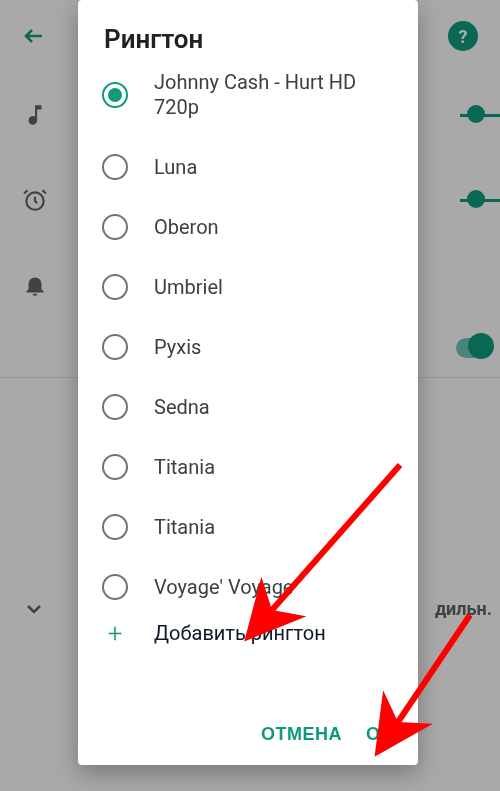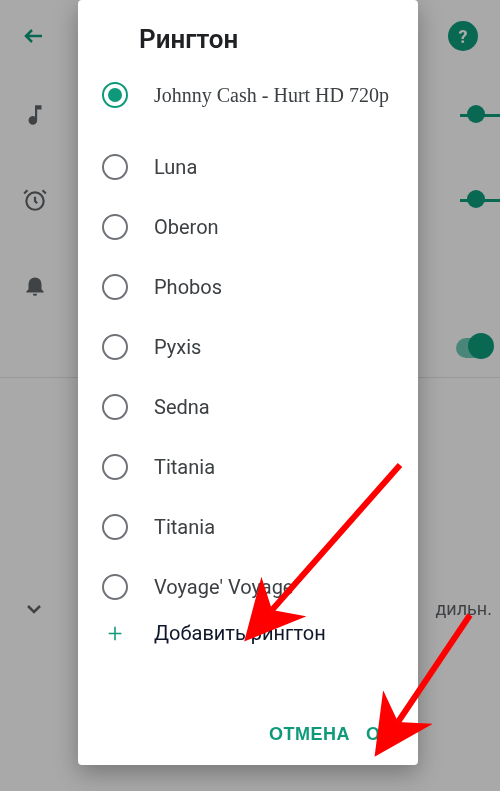--- a/index.html
+++ b/index.html
@@ -12,37 +12,37 @@
   .back-arrow { width: 24px; height: 24px; color: #0e9a7a; }
   .help-badge { width: 30px; height: 30px; border-radius: 50%; background: #0e9a7a; color: #fff; display: flex; align-items: center; justify-content: center; font-weight: bold; font-size: 18px; }
   .bg-row { height: 85px; display: flex; align-items: center; padding-left: 22px; position: relative; }
   .bg-icon { width: 26px; height: 26px; color: #5f6368; }
   .slider-dot { position: absolute; right: 15px; width: 18px; height: 18px; border-radius: 50%; background: #0e9a7a; }
   .slider-track { position: absolute; right: 0; width: 40px; height: 3px; background: #0e9a7a; }
   .bg-divider { height: 1px; background: #e0e0e0; margin-top: 10px; }
   .switch-pill { position: absolute; right: 10px; top: 338px; width: 34px; height: 20px; background: #6dc5b4; border-radius: 10px; }
   .switch-thumb { position: absolute; right: 6px; top: 333px; width: 26px; height: 26px; background: #0e9a7a; border-radius: 50%; }
   .bg-chevron { position: absolute; left: 22px; bottom: 170px; width: 24px; height: 24px; color: #5f6368; }
-  .bg-text-frag { position: absolute; right: 8px; bottom: 172px; color: #5f6368; font-size: 18px; }
+  .bg-text-frag { position: absolute; right: 8px; bottom: 172px; color: #5f6368; font-size: 18px; font-weight: bold; }
   .bg-dim { position: absolute; inset: 0; background: rgba(0,0,0,0.32); }
 
   
   .dialog { position: absolute; left: 78px; top: 0; width: 340px; height: 765px; background: #fff; border-radius: 4px; box-shadow: 0 8px 24px rgba(0,0,0,0.3); display: flex; flex-direction: column; overflow: hidden; }
-  .dialog-title { font-size: 26px; font-weight: 600; color: #202124; padding: 24px 26px 10px; margin-left: 35px; }
+  .dialog-title { font-size: 26px; font-weight: 600; color: #202124; padding: 24px 26px 10px; }
   .dialog-list { flex: 1; overflow: hidden; padding: 0 0 0 0; }
   .item { display: flex; align-items: flex-end; min-height: 60px; padding: 6px 16px 6px 24px; cursor: pointer; }
-  .item.first { align-items: center; min-height: 62px; font-family: Liberation Serif, serif; }
+  .item.first { align-items: center; min-height: 62px; }
   .radio { width: 26px; height: 26px; flex: 0 0 26px; border-radius: 50%; border: 2.5px solid #6f7378; margin-right: 26px; position: relative; }
   .radio.selected { border-color: #0e9a7a; }
   .radio.selected::after { content: ""; position: absolute; inset: 4px; background: #0e9a7a; border-radius: 50%; }
   .item-label { font-size: 20px; color: #3c4043; line-height: 1.25; }
   .add-row { display: flex; align-items: center; padding: 14px 16px 14px 24px; cursor: pointer; }
   .plus { width: 26px; height: 26px; flex: 0 0 26px; margin-right: 26px; color: #0e9a7a; display: flex; align-items: center; justify-content: center; font-size: 26px; font-weight: 300; }
   .add-label { font-size: 20px; color: #0f172a; }
-  .dialog-actions { display: flex; justify-content: flex-end; gap: 16px; padding: 14px 24px 20px; margin-left: 46px; }
+  .dialog-actions { display: flex; justify-content: flex-end; gap: 24px; padding: 14px 24px 20px; margin-left: 46px; }
   .btn-flat { color: #0e9a7a; font-size: 18px; font-weight: 600; letter-spacing: 0.5px; background: none; border: none; cursor: pointer; text-transform: uppercase; }
 
   
   .arrow-svg { position: absolute; pointer-events: none; }
 </style>
 </head>
 <body>
 
 <div class="bg-app">
   <div class="bg-top">
@@ -91,21 +91,21 @@
     <div class="item">
       <div class="radio"></div>
       <div class="item-label">Luna</div>
     </div>
     <div class="item">
       <div class="radio"></div>
       <div class="item-label">Oberon</div>
     </div>
     <div class="item">
       <div class="radio"></div>
-      <div class="item-label">Phobos</div>
+      <div class="item-label">Umbriel</div>
     </div>
     <div class="item">
       <div class="radio"></div>
       <div class="item-label">Pyxis</div>
     </div>
     <div class="item">
       <div class="radio"></div>
       <div class="item-label">Sedna</div>
     </div>
     <div class="item">

